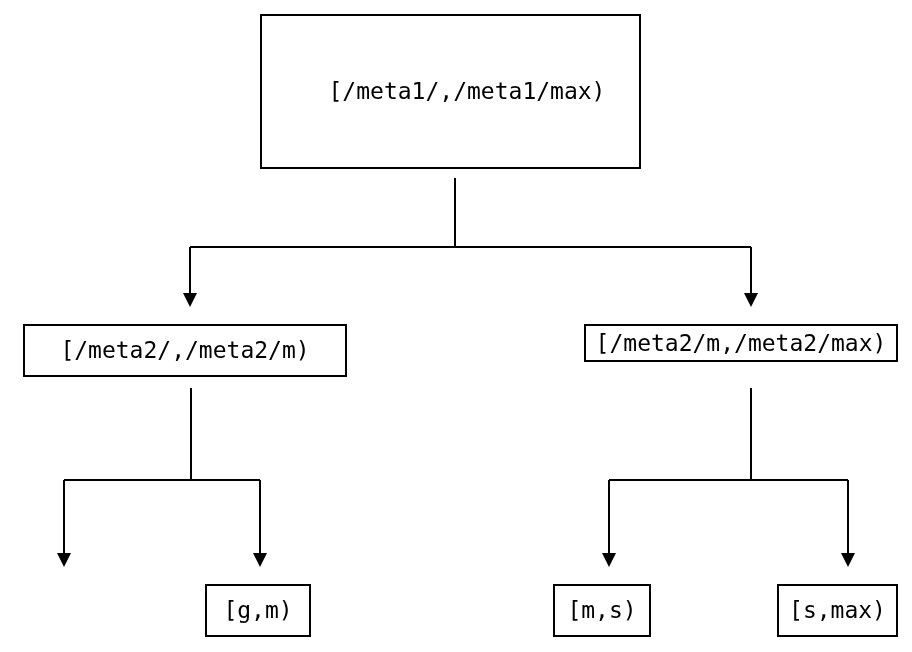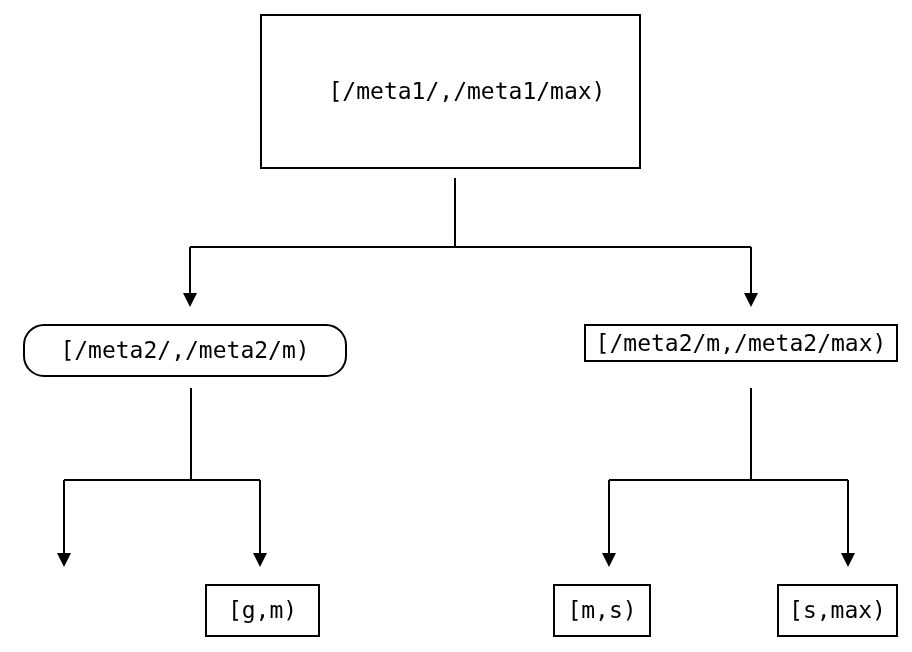--- a/index.html
+++ b/index.html
@@ -44,24 +44,24 @@
     border: 2px solid var(--line);
     background: var(--bg);
     display: flex;
     align-items: center;
     justify-content: center;
     font-size: 23px;
     line-height: 1;
     white-space: nowrap;
   }
   .node-root   { left: 260px; top: 14px;  width: 381px; height: 155px; padding-left: 33px; }
-  .node-left   { left: 23px;  top: 324px; width: 324px; height: 53px; border-radius: 21px; }
+  .node-left   { left: 23px;  top: 324px; width: 324px; height: 53px; }
   .node-right  { left: 584px; top: 324px; width: 314px; height: 38px; }
   .node-ag     { left: 9px;   top: 584px; width: 99px;  height: 53px; }
-  .node-gm     { left: 205px; top: 584px; width: 115px;  height: 53px; align-items: center; }
+  .node-gm     { left: 205px; top: 584px; width: 106px;  height: 53px; align-items: center; }
   .node-ms     { left: 553px; top: 584px; width: 98px;  height: 53px; }
   .node-smax   { left: 777px; top: 584px; width: 121px; height: 53px; }
 </style>
 </head>
 <body>
 
 <div class="canvas">
 
   <svg class="connector-layer" viewBox="0 0 912 652" xmlns="http://www.w3.org/2000/svg">
 

